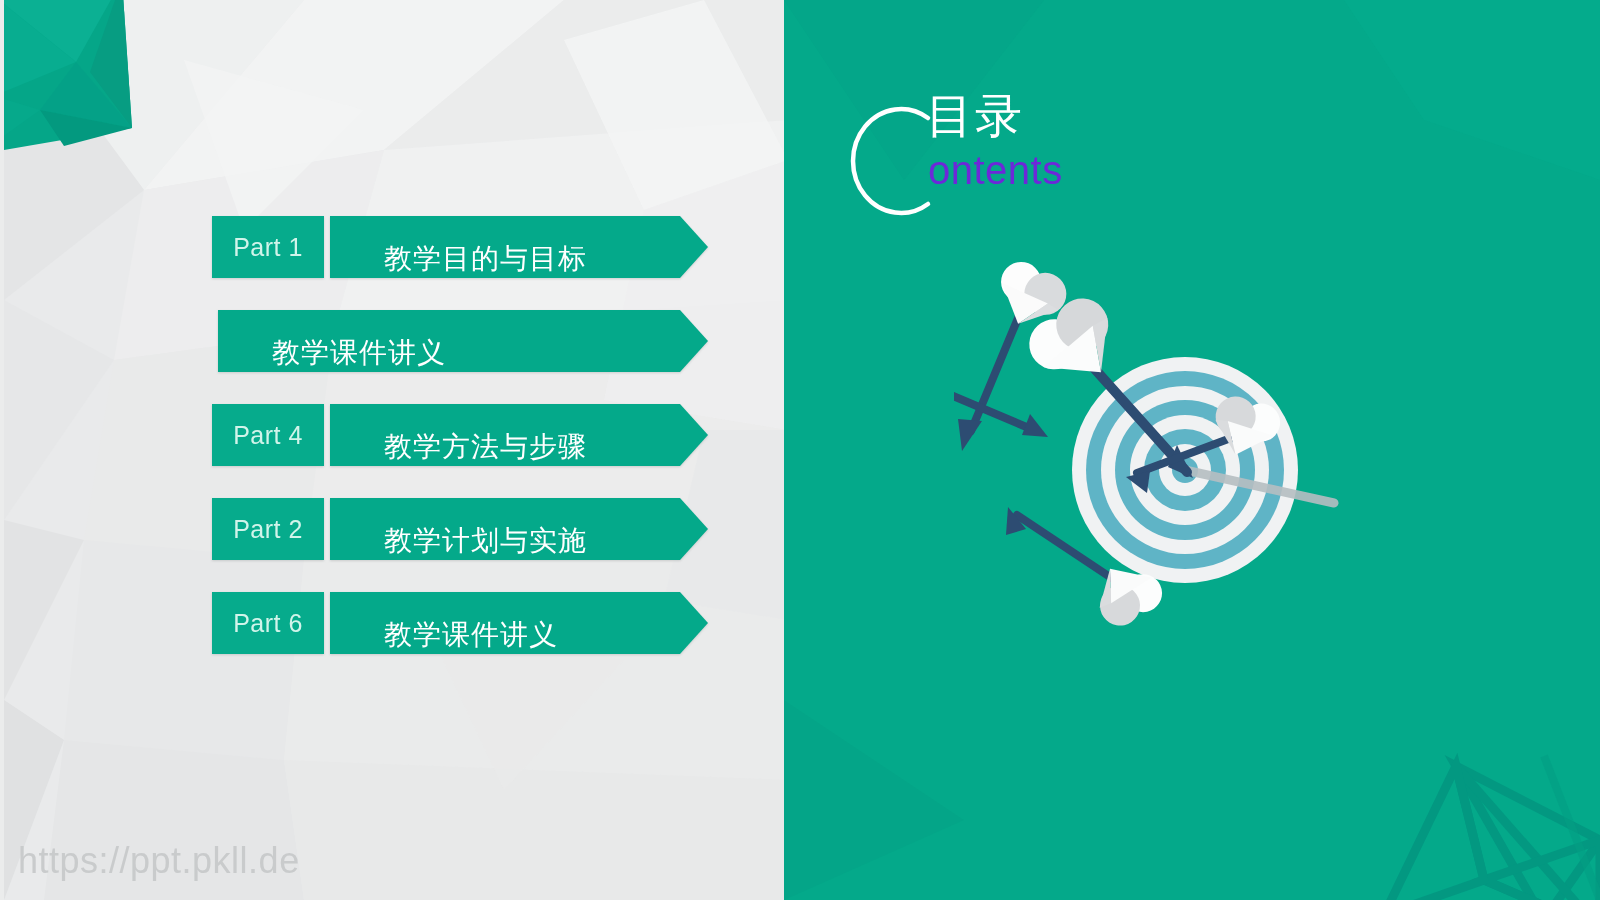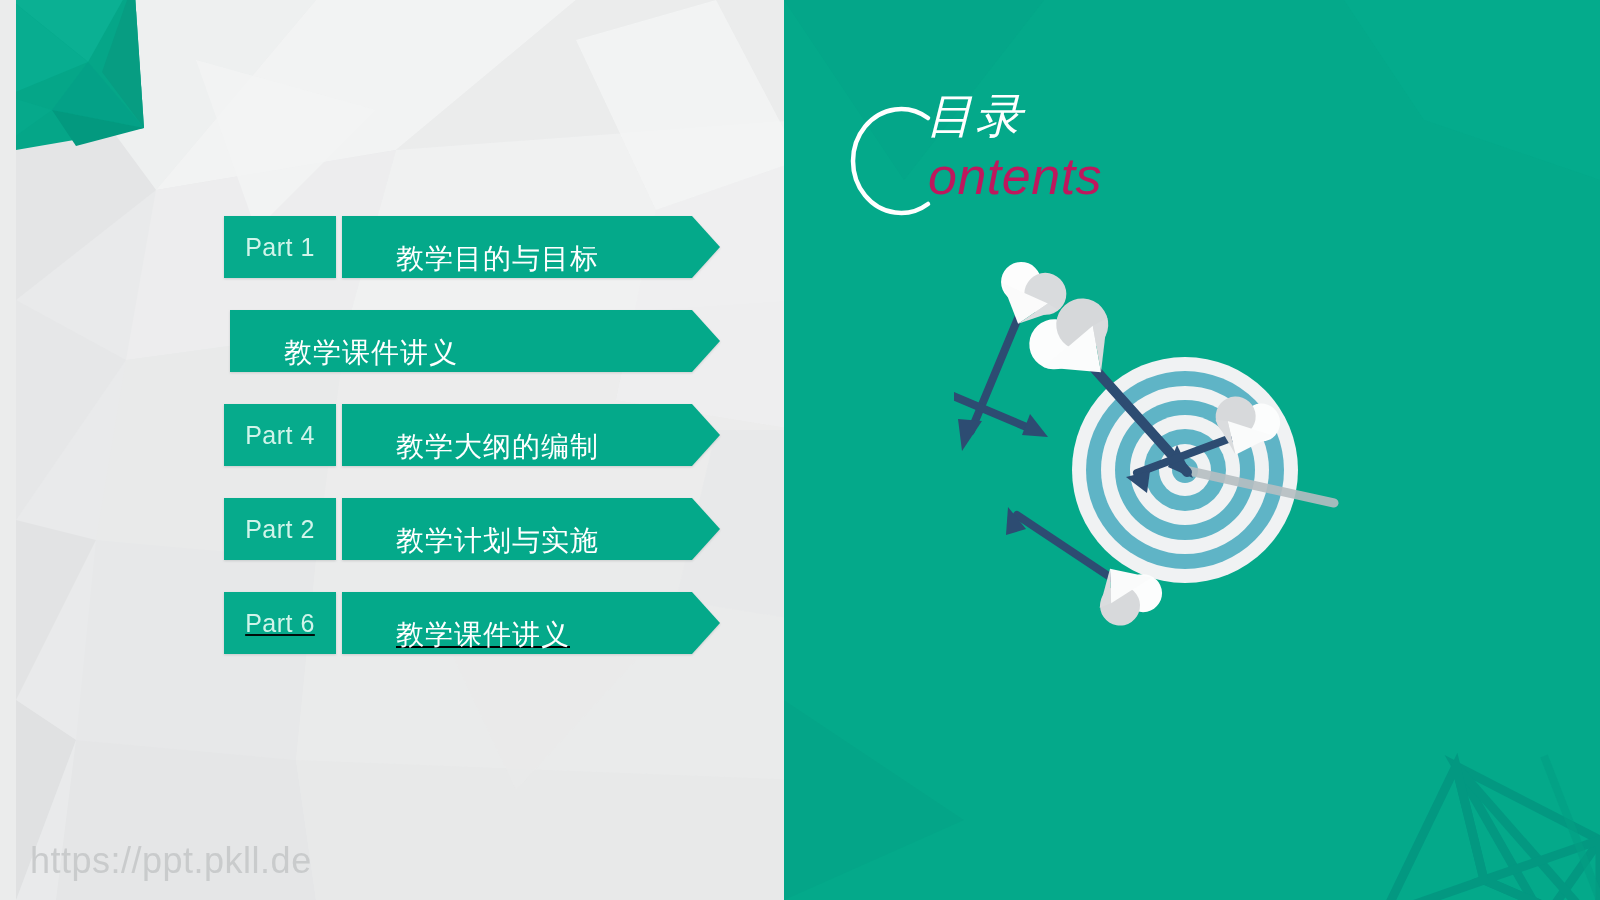--- a/index.html
+++ b/index.html
@@ -10,33 +10,32 @@
   }
   #slide {
     position:relative;
     width:1600px; height:900px;
     overflow:hidden;
     background:#ebecec;
   }
 
   
   .left-panel {
-    position:absolute; left:16px; top:0;
+    position:absolute; left:4px; top:0;
     width:784px; height:900px;
     overflow:hidden;
     background:#e8e9ea;
   }
   .poly-bg { position:absolute; left:0; top:0; width:784px; height:900px; }
 
   
   .right-panel {
     position:absolute; left:784px; top:0;
     width:816px; height:900px;
     overflow:hidden;
-    font-style:italic;
   }
   .right-bg { position:absolute; left:0; top:0; width:816px; height:900px; }
 
   
   .corner-star { position:absolute; left:0; top:0; width:200px; height:180px; }
 
   
   .heading {
     position:absolute; left:40px; top:96px;
     width:300px; height:130px;
@@ -44,21 +43,21 @@
   .heading svg { position:absolute; left:0; top:0; }
   .heading-cn {
     position:absolute; left:102px; top:-4px;
     font-size:47px; color:#ffffff;
     letter-spacing:2px; line-height:1;
     font-weight:400;
     white-space:nowrap;
   }
   .heading-en {
     position:absolute; left:104px; top:54px;
-    font-size:52px; color:#be185d;
+    font-size:40px; color:#6d28d9;
     line-height:1; font-weight:300;
     letter-spacing:0.5px;
     white-space:nowrap;
   }
 
   
   .target-art {
     position:absolute; left:170px; top:245px;
     width:530px; height:500px;
   }
@@ -69,21 +68,21 @@
     width:496px;
   }
   .toc-row {
     position:relative;
     height:62px;
     margin-bottom:32px;
     display:flex;
     align-items:stretch;
     filter:drop-shadow(0 1px 1px rgba(120,125,125,.28));
   }
-  .toc-row:last-child { margin-bottom:0;text-decoration:underline; }
+  .toc-row:last-child { margin-bottom:0; }
 
   .part-chip {
     width:112px;
     flex:0 0 112px;
     background:#06ab8c;
     display:flex;
     align-items:center;
     justify-content:center;
   }
   .part-chip span {
@@ -178,21 +177,21 @@
           <span>教学课件讲义</span>
         </div>
       </div>
 
 
       <div class="toc-row">
         <div class="part-chip">
           <span>Part 4</span>
         </div>
         <div class="title-plate">
-          <span>教学大纲的编制</span>
+          <span>教学方法与步骤</span>
         </div>
       </div>
 
       <div class="toc-row">
         <div class="part-chip">
           <span>Part 2</span>
         </div>
         <div class="title-plate">
           <span>教学计划与实施</span>
         </div>

